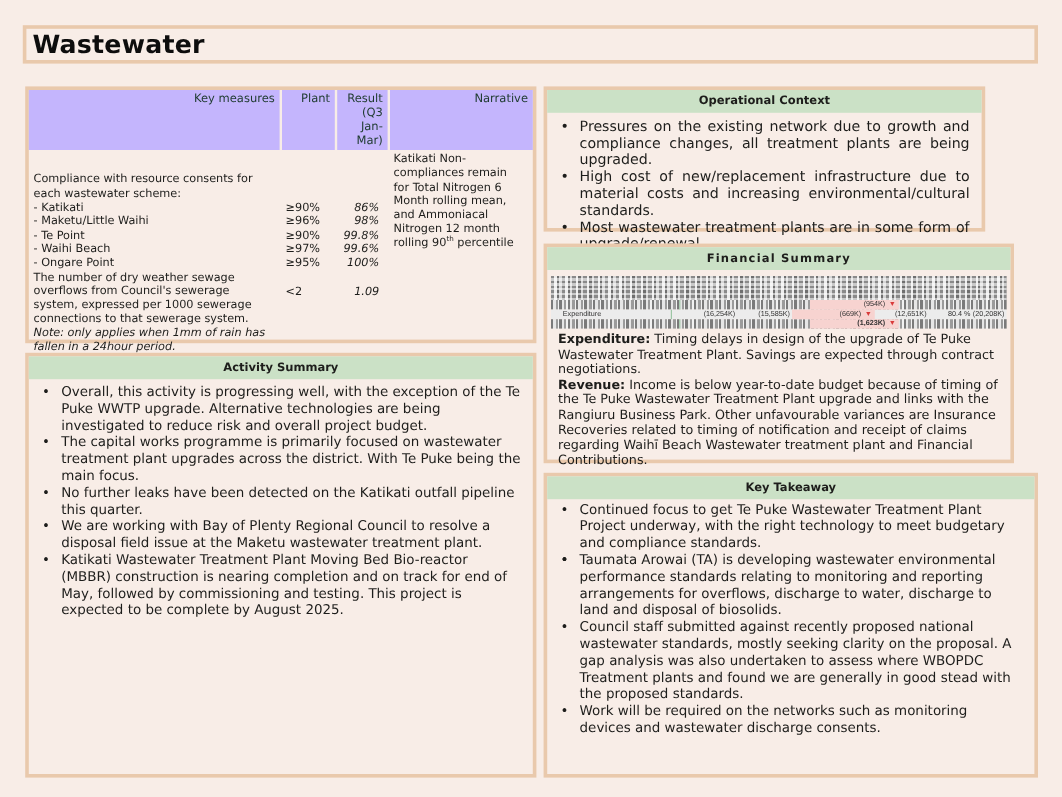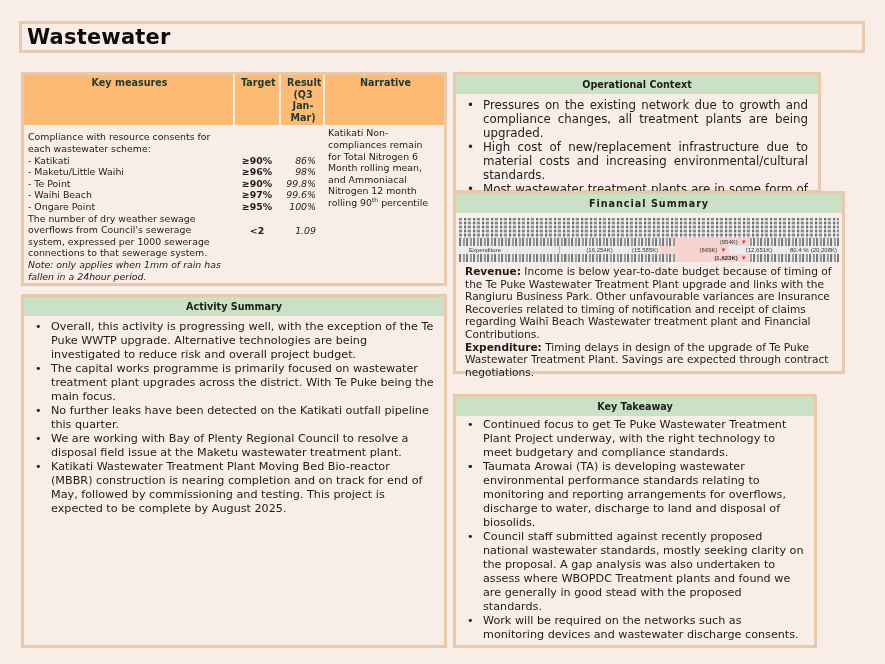--- a/index.html
+++ b/index.html
@@ -15,42 +15,42 @@
   .title-panel h1 {
     font-family: "DejaVu Sans", sans-serif;
     font-size: 21px; font-weight: bold; line-height: 26px;
     padding-left: 5px; letter-spacing: 0.2px; color: #0d0d0d;
   }
 
   
   .km-panel { left: 21px; top: 72px; width: 426px; height: 214px; }
   .km-table { width: 100%; border-collapse: collapse; table-layout: fixed; font-size: 9.4px; line-height: 11.6px; }
   .km-table th {
-    background: #fdba74; color: #1e3a2f; text-align: center; vertical-align: top;
-    font-weight: bold; padding: 2px 4px 2px 6px; border-right: 2px solid #f8ede7;
+    background: #c4b5fd; color: #1e3a2f; text-align: right; vertical-align: top;
+    font-weight: normal; padding: 2px 4px 2px 6px; border-right: 2px solid #f8ede7;
     font-size: 9.6px; line-height: 11.6px; height: 50px;
   }
   .km-table th:last-child { border-right: none; }
   .km-table td { vertical-align: top; padding: 0 4px; color: #1d1d1b; }
-  .km-table td.c { text-align: center; font-weight: bold; }
+  .km-table td.c { text-align: left; }
   .km-table td.r { text-align: right; padding-right: 8px; font-style: italic; }
   .km-body { font-size: 9.4px; line-height: 11.6px; }
   .note { font-style: italic; }
   sup { font-size: 6px; vertical-align: super; line-height: 0; }
 
   
   .sec-head {
     background: #cbe1c6; text-align: center; font-weight: bold; color: #1d1d1b;
     font-size: 9.6px; height: 19px; line-height: 19px;
   }
 
   .act-panel { left: 21px; top: 294px; width: 426px; height: 354px; }
   .op-panel { left: 453px; top: 72px; width: 368px; height: 121px; }
-  .fin-panel { left: 453px; top: 191px; width: 392px; height: 183px; }
-  .kt-panel { left: 453px; top: 394px; width: 364px; height: 254px; }
+  .fin-panel { left: 453px; top: 203px; width: 392px; height: 183px; }
+  .kt-panel { left: 453px; top: 394px; width: 412px; height: 254px; }
 
   ul.bullets { list-style: none; padding: 4px 10px 0 6px; }
   ul.bullets li { position: relative; padding-left: 21px; }
   ul.bullets li .dot { position: absolute; left: 5px; top: 0; }
   .act-panel ul.bullets li { font-size: 11.2px; line-height: 14px; }
   .op-panel ul.bullets li { font-size: 11.8px; line-height: 14px; text-align: justify; }
   .kt-panel ul.bullets { padding-top: 2px; }
   .kt-panel ul.bullets li { font-size: 11.2px; line-height: 14px; }
 
   
@@ -94,28 +94,28 @@
   <table class="km-table">
     <colgroup>
       <col style="width:210px">
         <col style="width:46px">
         <col style="width:44px">
         <col style="width:120px">
     </colgroup>
     <thead>
       <tr>
         <th>Key measures</th>
-        <th>Target</th>
+        <th>Plant</th>
         <th>Result (Q3 Jan-Mar)</th>
         <th>Narrative</th>
       </tr>
     </thead>
     <tbody class="km-body">
       <tr>
-        <td style="padding-top:6px;">Compliance with resource consents for each wastewater scheme:</td>
+        <td style="padding-top:19px;">Compliance with resource consents for each wastewater scheme:</td>
         <td></td>
           <td></td>
         <td rowspan="6" style="padding-top:2px;">
           <div>Katikati Non-</div>
           <div>compliances remain</div>
           <div>for Total Nitrogen 6</div>
           <div>Month rolling mean,</div>
           <div>and Ammoniacal</div>
           <div>Nitrogen 12 month</div>
           <div><span>rolling 90</span><sup>th</sup><span> percentile</span></div>
@@ -205,22 +205,22 @@
       <span class="cell lbl"></span>
       <span class="cell w1"></span>
         <span class="cell w2"></span>
       <span class="cell var bold"><span>(1,623K)</span><span class="tri">▼</span></span>
       <span class="cell w4"></span>
         <span class="cell w5"></span>
         <span class="cell w6"></span>
     </div>
   </div>
   <div class="fin-text">
+    <div><b>Expenditure:</b><span> Timing delays in design of the upgrade of Te Puke Wastewater Treatment Plant. Savings are expected through contract negotiations.</span></div>
     <div><b>Revenue:</b><span> Income is below year-to-date budget because of timing of the Te Puke Wastewater Treatment Plant upgrade and links with the Rangiuru Business Park. Other unfavourable variances are Insurance Recoveries related to timing of notification and receipt of claims regarding Waihī Beach Wastewater treatment plant and Financial Contributions.</span></div>
-    <div><b>Expenditure:</b><span> Timing delays in design of the upgrade of Te Puke Wastewater Treatment Plant. Savings are expected through contract negotiations.</span></div>
   </div>
 </div>
 
 <div class="panel kt-panel">
   <div class="sec-head">Key Takeaway</div>
   <ul class="bullets">
     <li><span class="dot">•</span><span>Continued focus to get Te Puke Wastewater Treatment Plant Project underway, with the right technology to meet budgetary and compliance standards.</span></li>
     <li><span class="dot">•</span></li>
     <li><span class="dot">•</span><span>Taumata Arowai (TA) is developing wastewater environmental performance standards relating to monitoring and reporting arrangements for overflows, discharge to water, discharge to land and disposal of biosolids.</span></li>
     <li><span class="dot">•</span><span>Council staff submitted against recently proposed national wastewater standards, mostly seeking clarity on the proposal. A gap analysis was also undertaken to assess where WBOPDC Treatment plants and found we are generally in good stead with the proposed standards.</span></li>

